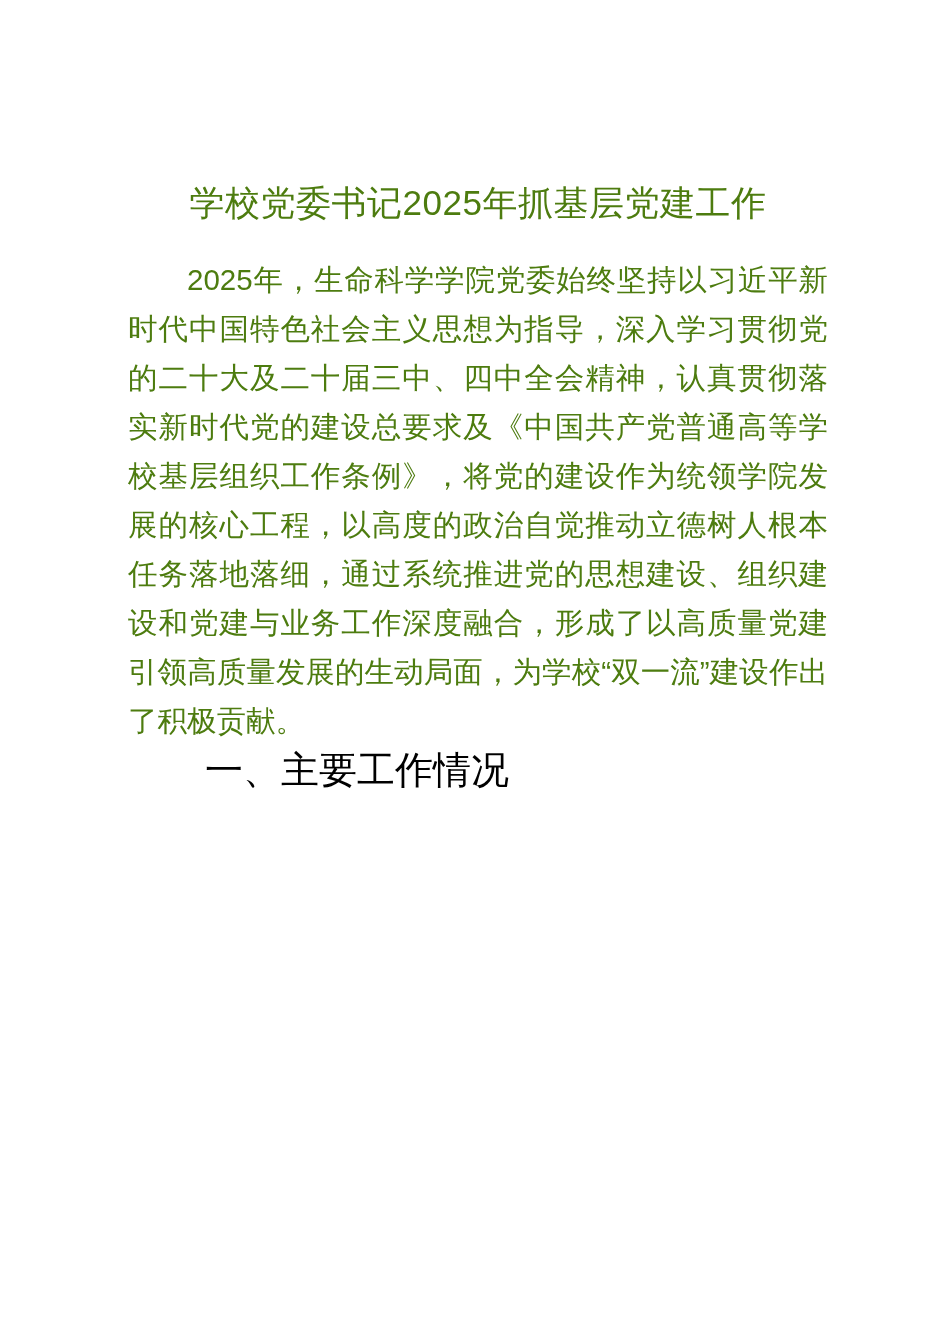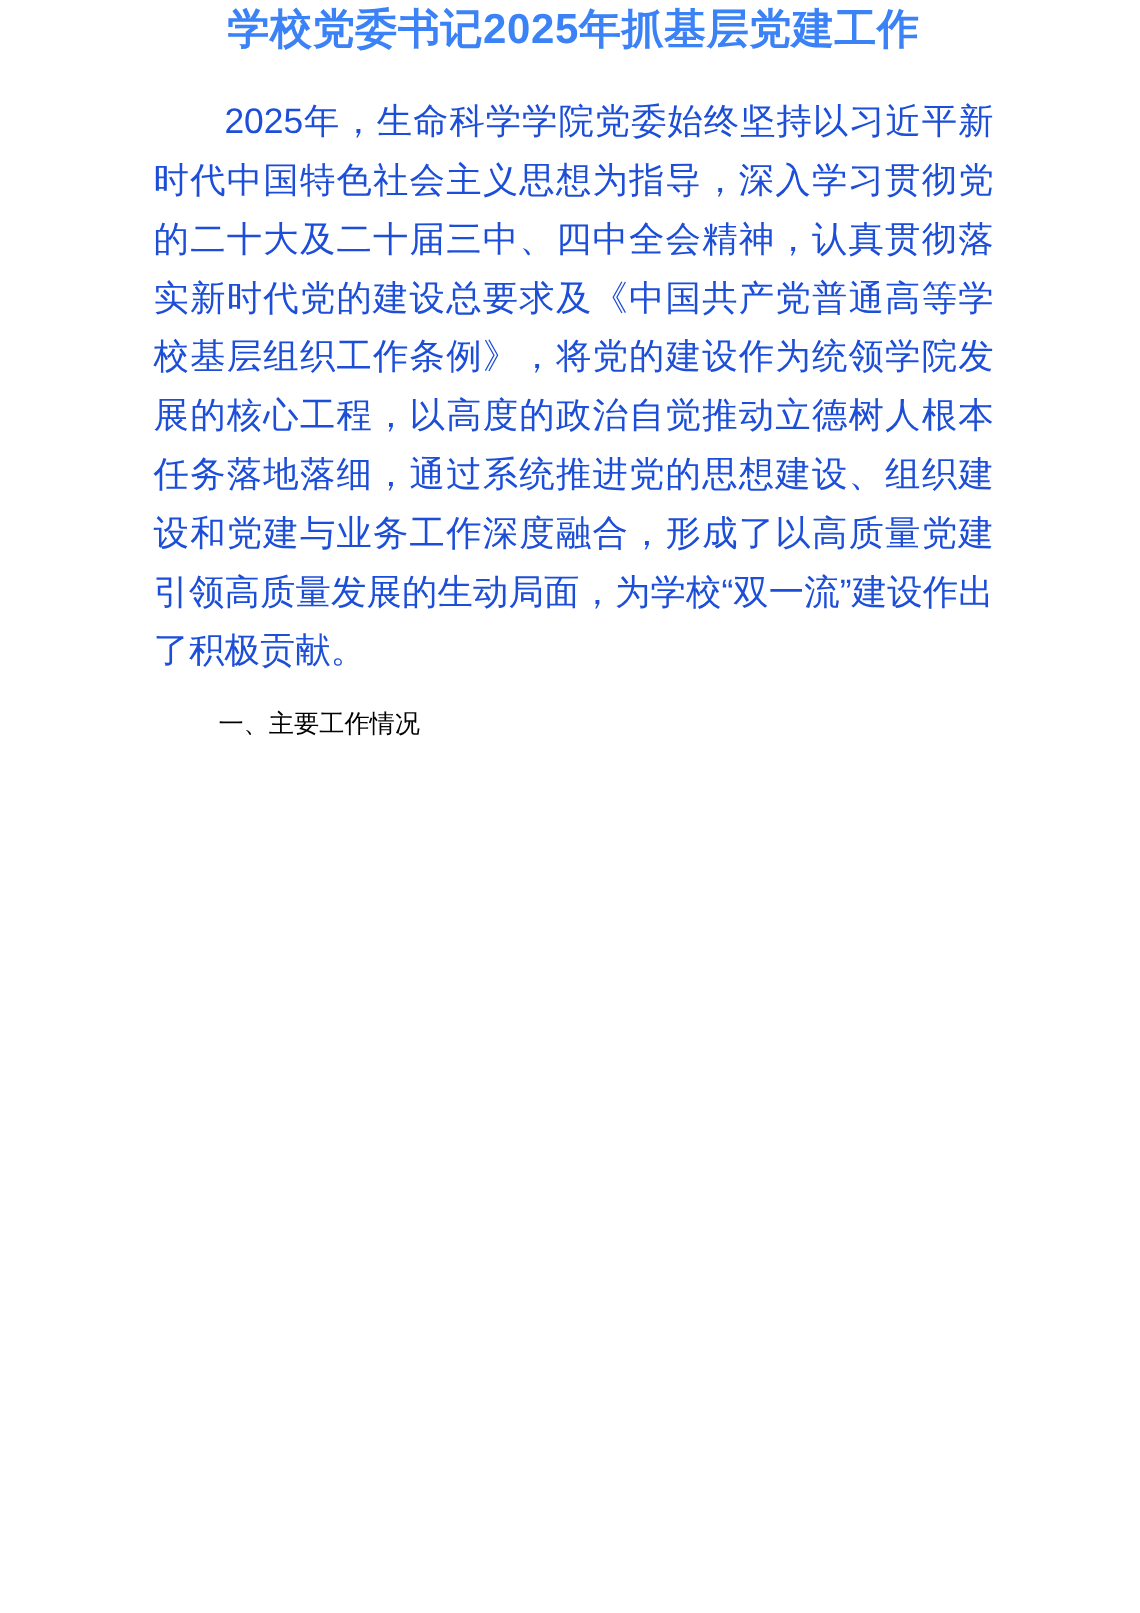--- a/index.html
+++ b/index.html
@@ -27,54 +27,55 @@
   
   .content {
     position: absolute;
     left: 128px;
     top: 0;
     width: 700px;
   }
 
   .doc-title {
     margin: 0;
+    padding-top: 178px;
     font-size: 35px;
-    font-weight: bold;
+    font-weight: normal;
     line-height: 49px;
     text-align: center;
     letter-spacing: 0.5px;
-    color: #3b82f6;
+    color: #4d7c0f;
   }
   .doc-title .title-line {
     display: block;
   }
 
   .body-para {
     margin: 0;
     font-size: 29.5px;
     line-height: 49px;
     text-align: justify;
     text-justify: inter-ideograph;
     text-align-last: left;
     letter-spacing: 0;
-    color: #1d4ed8;
+    color: #4d7c0f;
     font-weight: normal;
   }
 
   .gap-after-title {
     height: 28px;
   }
 
   .indent2 {
     text-indent: 2em;
   }
 
   .section-heading {
-    margin: 12px;
-    font-size: 21px;
+    margin: 1px;
+    font-size: 38px;
     line-height: 49px;
     text-indent: 2em;
     font-weight: normal;
     color: #000000;
   }
 
   .lead-bold {
     font-weight: bold;
   }
 </style>

